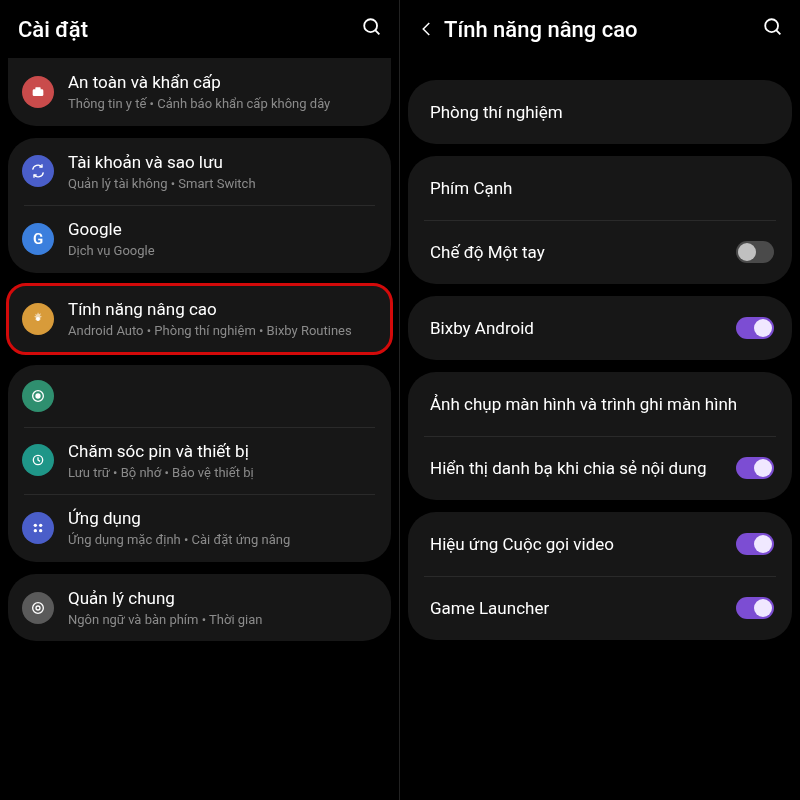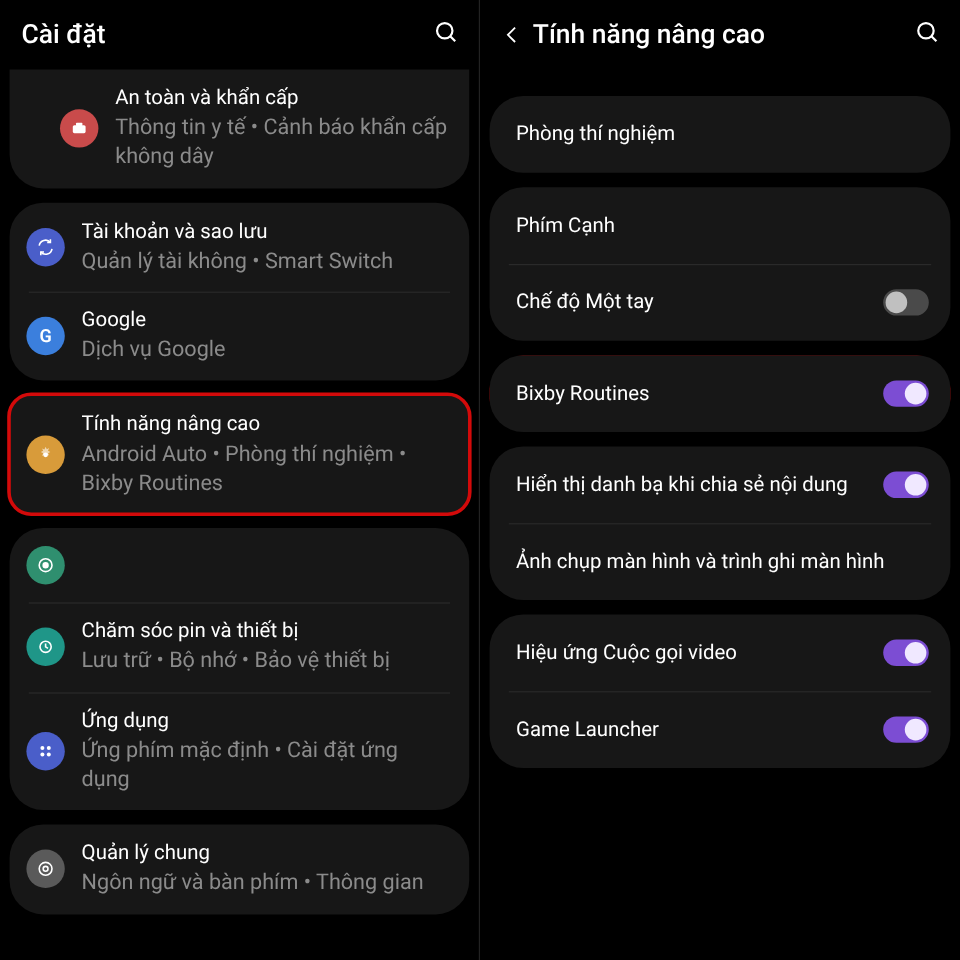--- a/index.html
+++ b/index.html
@@ -34,21 +34,21 @@
   .header .back { width: 26px; display:flex; align-items:center; }
   .header .back svg { width: 18px; height: 18px; stroke:#fff; fill:none; stroke-width:2; }
   .header .search svg { width: 22px; height: 22px; stroke:#fff; fill:none; stroke-width:2; }
   .content { padding: 0 8px; }
   .group {
     background: #171717;
     border-radius: 28px;
     margin-bottom: 12px;
     overflow: hidden;
   }
-  .group.clipped-top { border-top-left-radius: 0; border-top-right-radius: 0; margin-top:0;padding-left:28px;}
+  .group.clipped-top { border-top-left-radius: 0; border-top-right-radius: 0; margin-top:0;}
   .row {
     display: flex;
     align-items: center;
     padding: 13px 16px 13px 14px;
     min-height: 62px;
     position: relative;
   }
   .row + .row::before {
     content:"";
     position:absolute;
@@ -67,21 +67,21 @@
   }
   .icon-slot svg { width:16px; height:16px; }
   .text-slot { flex:1; min-width:0; }
   .row .label {
     color:#fff;
     font-size: 17px;
     line-height: 1.3;
   }
   .row .sub {
     color:#8b8b8b;
-    font-size: 18px;
+    font-size: 13px;
     line-height: 1.35;
     margin-top: 2px;
   }
   .toggle {
     width: 38px; height: 22px;
     border-radius: 11px;
     background:#4a4a4a;
     position: relative;
     flex-shrink:0;
     margin-left: 10px;
@@ -202,36 +202,36 @@
         <div class="icon-slot" style="background:#4a5ec9">
           <svg viewBox="0 0 24 24" fill="#fff">
               <circle cx="8" cy="8" r="2.5"></circle>
               <circle cx="16" cy="8" r="2.5"></circle>
               <circle cx="8" cy="16" r="2.5"></circle>
               <circle cx="16" cy="16" r="2.5"></circle>
             </svg>
         </div>
         <div class="text-slot">
           <div class="label">Ứng dụng</div>
-          <div class="sub">Ứng phím mặc định  •  Cài đặt ứng dụng</div>
+          <div class="sub">Ứng dụng mặc định  •  Cài đặt ứng nâng</div>
         </div>
       </div>
     </div>
 
     <div class="group">
       <div class="row">
         <div class="icon-slot" style="background:#5a5a5a">
           <svg viewBox="0 0 24 24" fill="none" stroke="#fff" stroke-width="2">
               <circle cx="12" cy="12" r="3"></circle>
               <circle cx="12" cy="12" r="8"></circle>
             </svg>
         </div>
         <div class="text-slot">
           <div class="label">Quản lý chung</div>
-          <div class="sub">Ngôn ngữ và bàn phím  •  Thông gian</div>
+          <div class="sub">Ngôn ngữ và bàn phím  •  Thời gian</div>
         </div>
       </div>
     </div>
   </div>
 </div>
 
 <div class="pane pane-right">
   <div class="header">
     <div class="back">
       <svg viewBox="0 0 24 24">
@@ -268,40 +268,40 @@
           </div>
         <div class="toggle">
             <div class="knob"></div>
           </div>
       </div>
     </div>
 
     <div class="group">
       <div class="row highlight">
         <div class="text-slot">
-            <div class="label">Bixby Routines</div>
+            <div class="label">Bixby Android</div>
           </div>
         <div class="toggle on">
             <div class="knob"></div>
           </div>
       </div>
     </div>
 
     <div class="group">
       <div class="row">
         <div class="text-slot">
+            <div class="label">Ảnh chụp màn hình và trình ghi màn hình</div>
+          </div>
+      </div>
+      <div class="row">
+        <div class="text-slot">
             <div class="label">Hiển thị danh bạ khi chia sẻ nội dung</div>
           </div>
         <div class="toggle on">
             <div class="knob"></div>
-          </div>
-      </div>
-      <div class="row">
-        <div class="text-slot">
-            <div class="label">Ảnh chụp màn hình và trình ghi màn hình</div>
           </div>
       </div>
     </div>
 
     <div class="group">
       <div class="row">
         <div class="text-slot">
             <div class="label">Hiệu ứng Cuộc gọi video</div>
           </div>
         <div class="toggle on">

